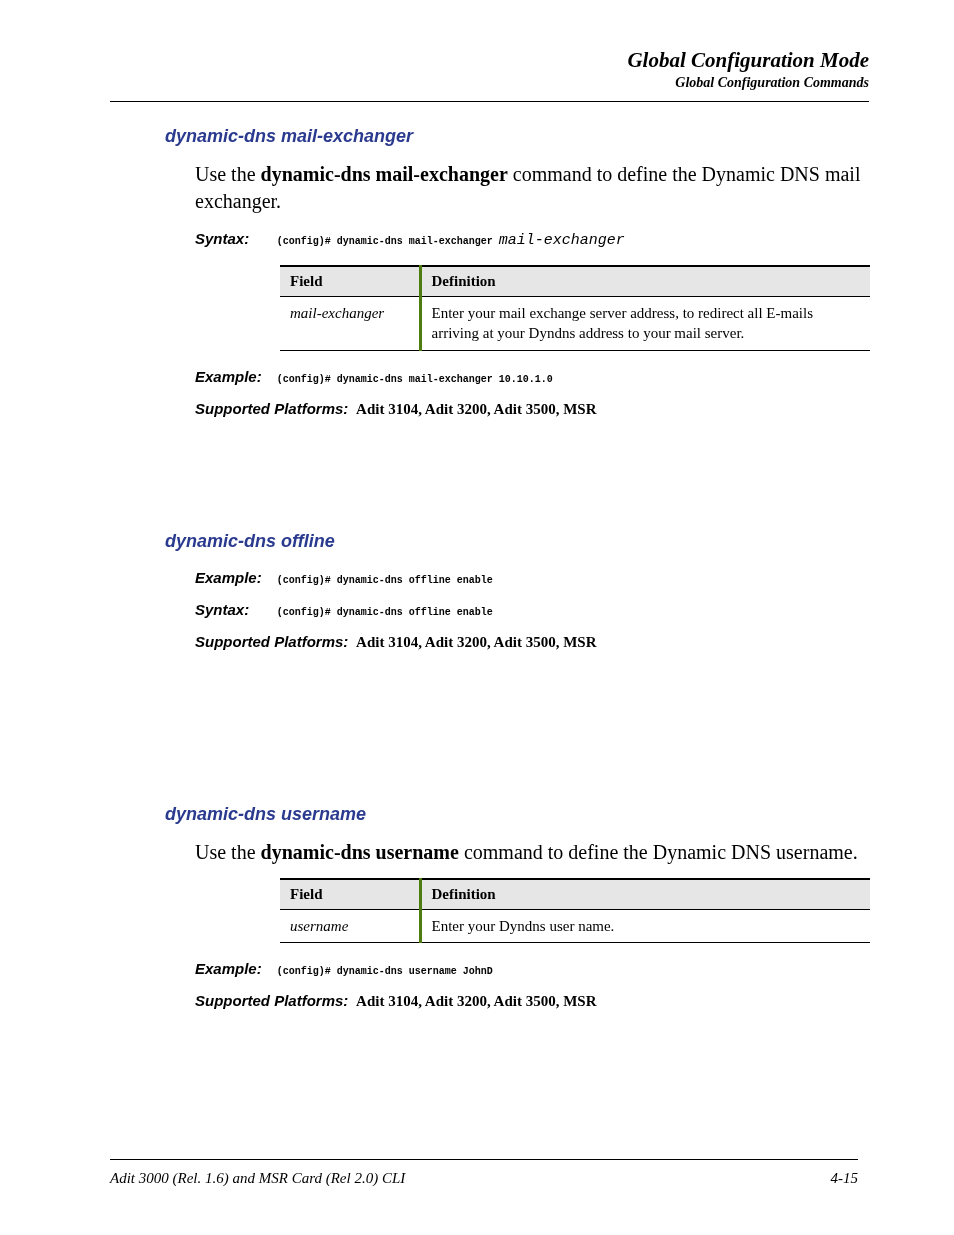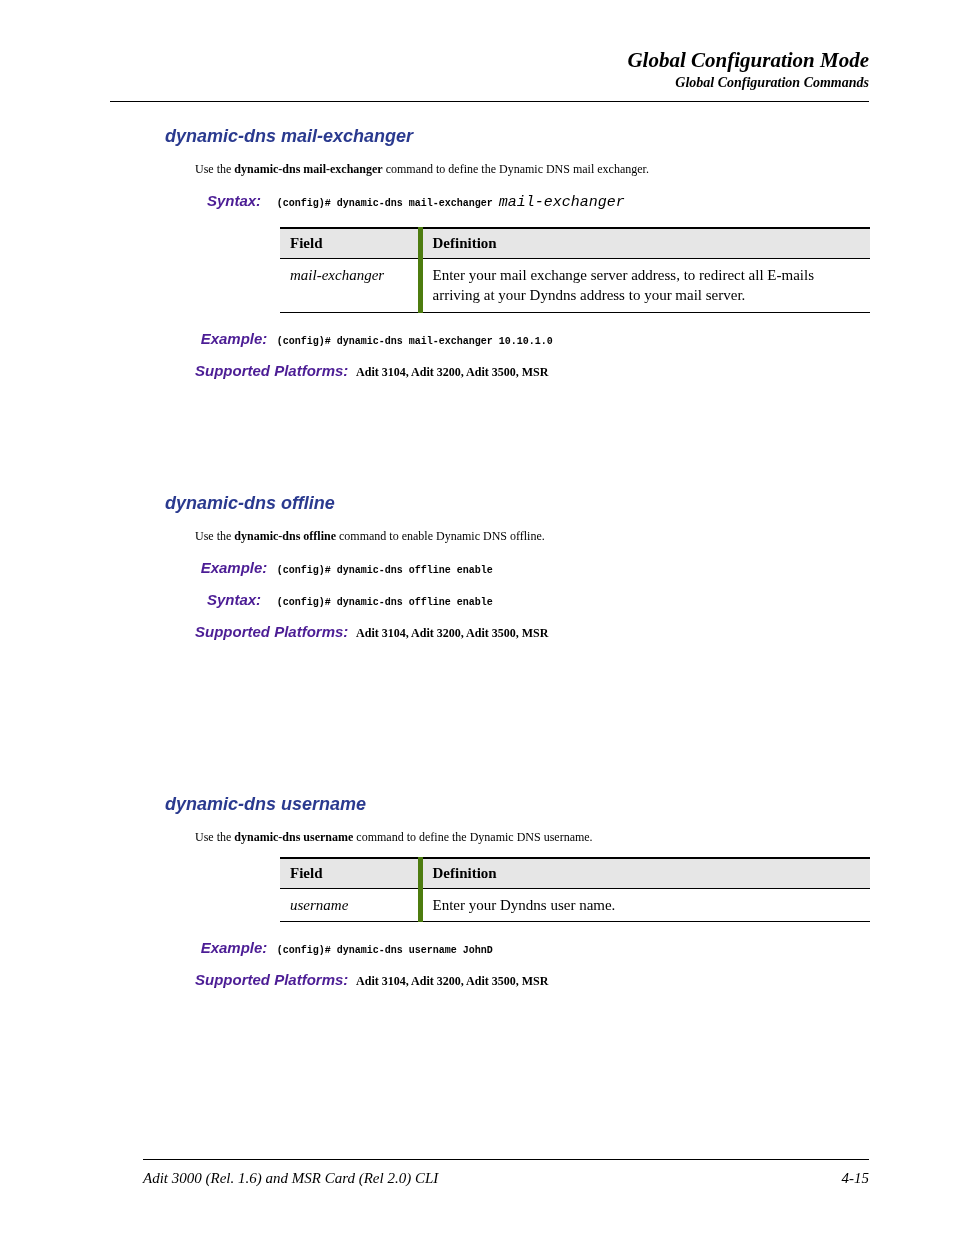--- a/index.html
+++ b/index.html
@@ -43,61 +43,60 @@
     }
     .section-title {
       font-family: Arial, Helvetica, sans-serif;
       font-size: 18px;
       font-weight: bold;
       font-style: italic;
       color: #2a3a8f;
       margin-bottom: 14px;
     }
     .para {
-      font-size: 12px;
+      font-size: 20px;
       margin-left: 30px;
       margin-bottom: 12px;
       line-height: 1.35;
     }
     .bold { font-weight: bold; }
     .label-row {
       margin-left: 30px;
       margin-bottom: 8px;
       font-size: 15px;
       line-height: 1.6;
     }
     .label {
       font-family: Arial, Helvetica, sans-serif;
       font-weight: bold;
       font-style: italic;
-      color: #4c1d95;
+      color: #000000;
       display: inline-block;
       min-width: 78px;
       vertical-align: top;
-      text-align: center;
     }
     .label-long {
       min-width: auto;
       margin-right: 4px;
       font-style: italic;
     }
     .mono {
       font-family: 'Courier New', Courier, monospace;
       font-size: 10px;
       font-weight: bold;
     }
     .mono-italic {
       font-family: 'Courier New', Courier, monospace;
       font-size: 15px;
       font-style: italic;
       font-weight: normal;
     }
     .platforms-val {
       font-weight: bold;
-      font-size: 12px;
+      font-size: 15px;
     }
     table.def {
       margin-left: 115px;
       margin-top: 12px;
       margin-bottom: 14px;
       border-collapse: collapse;
       width: 590px;
       font-size: 15px;
     }
     table.def th {
@@ -112,29 +111,28 @@
       padding: 6px 10px;
       border-bottom: 1px solid #000;
       vertical-align: top;
       line-height: 1.35;
     }
     table.def td.field {
       font-style: italic;
       width: 140px;
     }
     table.def th:first-child, table.def td:first-child {
-      border-right: 5px solid #4d7c0f;
+      border-right: 3px solid #4d7c0f;
       margin-top: 13px;
     }
     .footer {
       position: absolute;
       bottom: 48px;
       left: 110px;
-      right: 85px;
-      margin-left: 33px;
+      right: 96px;
     }
     .hr-bottom {
       border: none;
       border-top: 1.5px solid #000;
       margin-bottom: 10px;
     }
     .footer-row {
       display: flex;
       justify-content: space-between;
       font-style: italic;
@@ -177,23 +175,20 @@
       <span class="mono">(config)# dynamic-dns mail-exchanger 10.10.1.0</span>
     </div>
     <div class="label-row">
       <span class="label label-long">Supported Platforms:</span>
       <span class="platforms-val">Adit 3104, Adit 3200, Adit 3500, MSR</span>
     </div>
   </div>
 
   <div class="section" style="margin-bottom:150px">
     <div class="section-title">dynamic-dns offline</div>
-    <p class="para">
-      <span>Use the </span><span class="bold">dynamic-dns offline</span><span> command to enable Dynamic DNS offline.</span>
-    </p>
     <div class="label-row">
       <span class="label">Example:</span>
       <span class="mono">(config)# dynamic-dns offline enable</span>
     </div>
     <div class="label-row">
       <span class="label">Syntax:</span>
       <span class="mono">(config)# dynamic-dns offline enable</span>
     </div>
     <div class="label-row">
       <span class="label label-long">Supported Platforms:</span>

